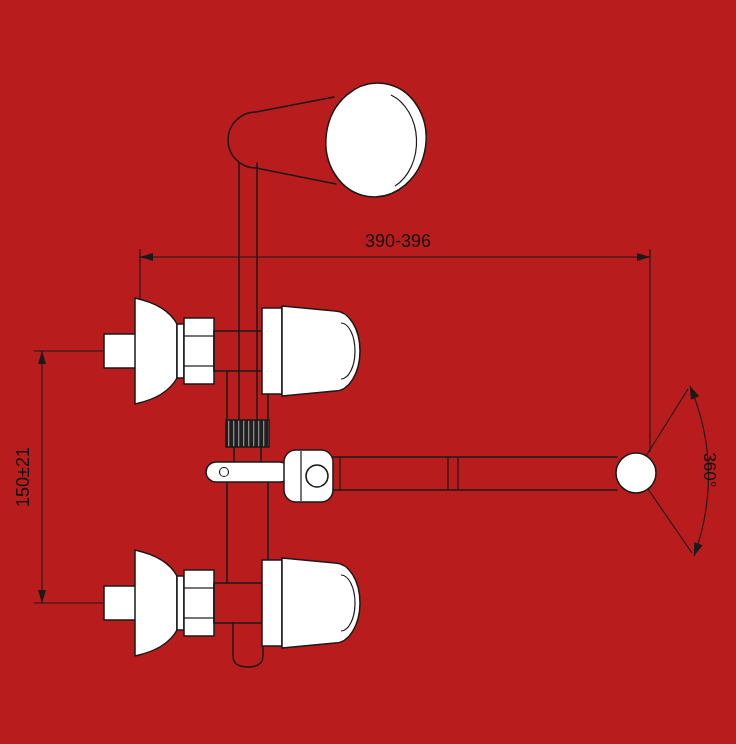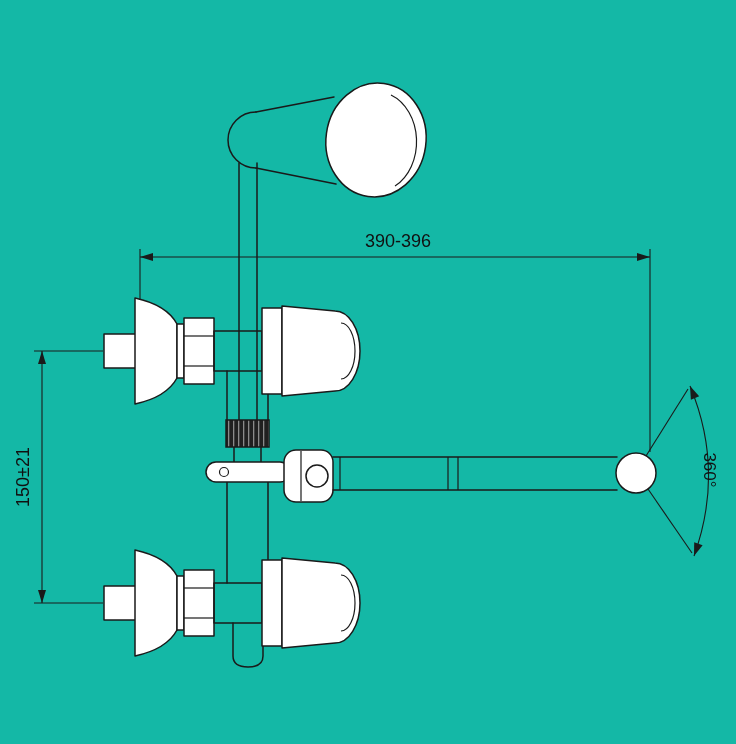--- a/index.html
+++ b/index.html
@@ -3,21 +3,21 @@
 <meta charset="utf-8">
 <style>
   html, body {
     margin: 0;
     padding: 0;
     background: #ffffff;
   }
   .page {
     width: 736px;
     height: 744px;
-    background: #14b8a6;
+    background: #b91c1c;
     position: relative;
     overflow: hidden;
   }
   svg {
     display: block;
   }
   .obj {
     stroke: #1a1a1a;
     stroke-width: 1.5;
     fill: none;

